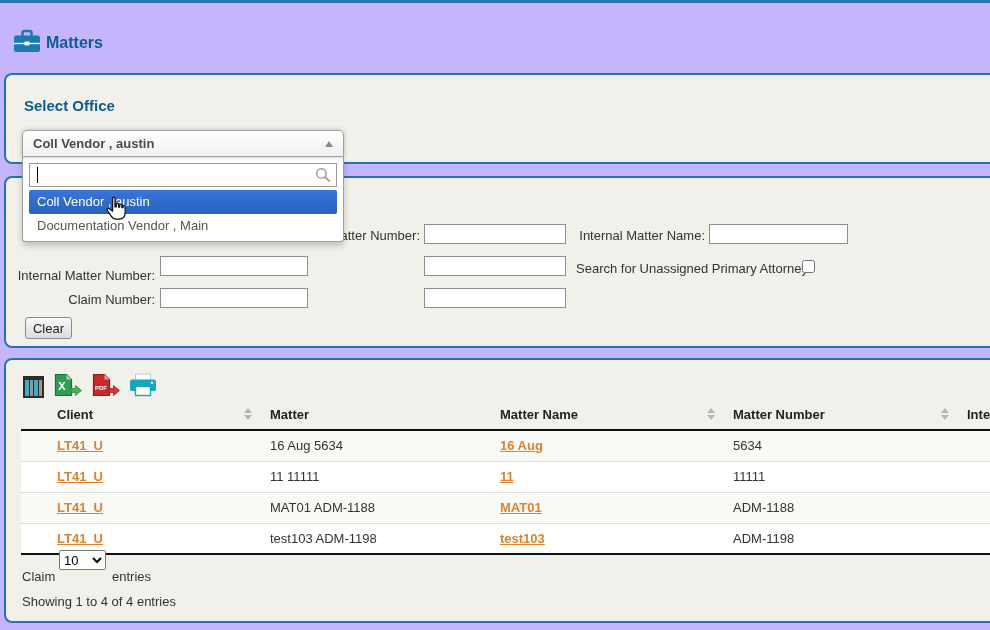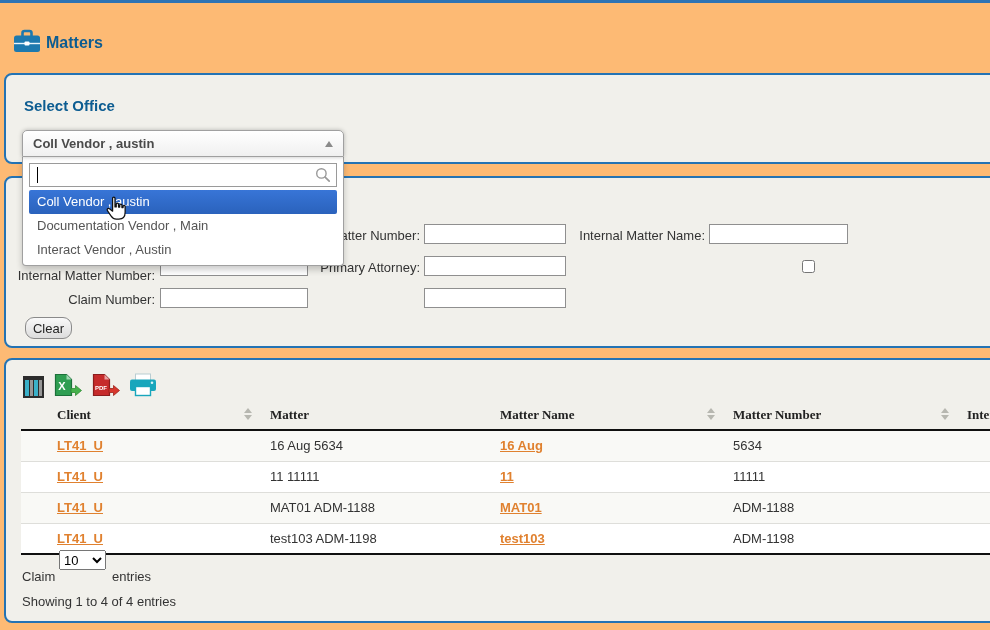--- a/index.html
+++ b/index.html
@@ -1,19 +1,19 @@
 <!DOCTYPE html>
 <html><head>
 <meta charset="utf-8">
 <style>
   * { margin:0; padding:0; box-sizing:border-box; }
   html,body { background:#fff; }
   .page {
     position:relative; width:990px; height:630px; overflow:hidden;
-    font-family:"Liberation Sans", sans-serif; font-size:13px; color:#333; background:#fdba74;
+    font-family:"Liberation Sans", sans-serif; font-size:13px; color:#333; background:#c4b5fd;
   }
   .abs { position:absolute; }
 
   
   .topbar { left:0; top:0; width:990px; height:3px; background:#2e74b5; }
 
   
   .app-title { left:46px; top:34px; font-size:16px; font-weight:bold; color:#0c5c91; }
 
   
@@ -53,37 +53,37 @@
 
   
   .flabel { font-size:13px; color:#333; white-space:nowrap; }
   .r { text-align:right; }
   .tinput { border:1px solid #8f8f8f; background:#fff; height:20px; padding:1px 4px;
     font-family:"Liberation Sans", sans-serif; font-size:13px; }
   .cb { left:802px; top:260px; width:13px; height:13px; }
   .btn-clear {
     left:25px; top:317px; width:47px; height:22px; font-family:"Liberation Sans", sans-serif;
     font-size:13px; color:#222; background:linear-gradient(#f9f9f9,#dcdcdc);
-    border:1px solid #8a8a8a; border-radius:9px; cursor:pointer;
+    border:1px solid #8a8a8a; border-radius:3px; cursor:pointer;
   }
 
   
   .toolbar { left:23px; top:374px; display:flex; align-items:center; gap:9px; height:25px; }
   .icon-colvis { width:21px; height:22px; background:#2c2c2c; border:1px solid #2c2c2c;
     display:flex; gap:1px; padding:3px 1px 1px 1px; }
   .icon-colvis span { flex:1; }
   .stripe-teal { background:#3ab0c8; } .stripe-gray { background:#979797; }
 
   
   .dtable { left:21px; top:400px; width:1066px; border-collapse:collapse; table-layout:fixed; }
   .dtable col:nth-child(1){width:249px;} .dtable col:nth-child(2){width:230px;}
   .dtable col:nth-child(3){width:233px;} .dtable col:nth-child(4){width:234px;}
   .dtable col:nth-child(5){width:120px;}
   .dtable th { position:relative; text-align:left; height:30px; font-size:13px; font-weight:bold;
-    color:#222; border-bottom:2px solid #101010; padding:0;font-family:Liberation Serif, serif; }
+    color:#222; border-bottom:2px solid #101010; padding:0; }
   .dtable th.first, .dtable td.first { padding-left:36px; }
   .dtable td { height:31px; font-size:13px; color:#333; border-top:1px solid #dededa; padding:0; }
   .dtable tbody tr:nth-child(odd) { background:#f9f9f6; }
   .dtable tbody tr:nth-child(even){ background:#ffffff; }
   .dtable tbody tr:last-child td { border-bottom:2px solid #101010; }
   .olink { color:#e0812f; font-weight:bold; text-decoration:underline; cursor:pointer; }
   .sort { position:absolute; right:18px; top:8px; }
   .sort i { display:block; width:0; height:0; border-left:4px solid transparent; border-right:4px solid transparent; }
   .sort .u { border-bottom:5px solid #b7b7b0; margin-bottom:2px; }
   .sort .d { border-top:5px solid #b7b7b0; }
@@ -114,22 +114,22 @@
 
   <div class="abs panel panel-search"></div>
 
   <div class="abs flabel r" style="left:230px; top:228px; width:190px;">Matter Number:</div>
   <input class="abs tinput" style="left: 424px; top: 224px; width: 142px;" type="text">
   <div class="abs flabel r" style="left:575px; top:228px; width:130px;">Internal Matter Name:</div>
   <input class="abs tinput" style="left: 709px; top: 224px; width: 139px;" type="text">
 
   <div class="abs flabel r" style="left:10px; top:268px; width:145px;">Internal Matter Number:</div>
   <input class="abs tinput" style="left: 160px; top: 256px; width: 148px;" type="text">
-  <div class="abs flabel r" style="left:230px; top:260px; width:190px;">Primary Attorney:</div>
   <input class="abs tinput" style="left: 424px; top: 256px; width: 142px;" type="text">
+  <div class="abs flabel" style="left:576px; top:261px;">Search for Unassigned Primary Attorney:</div>
   <input class="abs cb" type="checkbox" style="">
 
   <div class="abs flabel r" style="left:10px; top:292px; width:145px;">Claim Number:</div>
   <input class="abs tinput" style="left: 160px; top: 288px; width: 148px;" type="text">
   <input class="abs tinput" style="left: 424px; top: 288px; width: 142px;" type="text">
 
   <button class="abs btn-clear">Clear</button>
 
   <div class="abs chosen-btn">
     <span class="chosen-btn-label">Coll Vendor , austin</span>
@@ -142,21 +142,20 @@
       <span class="mag">
         <svg width="16" height="16" viewBox="0 0 16 16">
           <circle cx="6.4" cy="6.4" r="4.7" fill="none" stroke="#999" stroke-width="1.4"></circle>
           <line x1="10.1" y1="10.1" x2="14.2" y2="14.2" stroke="#999" stroke-width="1.7" stroke-linecap="round"></line>
         </svg>
       </span>
     </div>
     <ul class="chosen-list">
       <li class="active">Coll Vendor , austin</li>
       <li>Documentation Vendor , Main</li>
-      <li>Interact Vendor , Austin</li>
     </ul>
   </div>
   <div class="abs hand-cursor">
     <svg width="25" height="29" viewBox="0 0 24 28">
       <path d="M9.2 3.2c0-1.5 2.3-1.5 2.3 0l0 8.3 1.2 0 0-2.6c0-1.4 2.2-1.4 2.2 0l0 2.8 1.2 0 0-1.8c0-1.3 2.1-1.3 2.1 0l0 2.2 1.1 0 0-1.1c0-1.2 2-1.2 2 0l0 5.6c0 4.2-2.3 6.6-6 6.6l-2.6 0c-2.3 0-3.5-.9-4.9-2.9l-3.6-5.2c-.9-1.3.7-2.8 2-1.8l3 2.3z" fill="#ffffff" stroke="#111111" stroke-width="1.2" stroke-linejoin="round"></path>
     </svg>
   </div>
 
   <div class="abs panel panel-results"></div>
 

